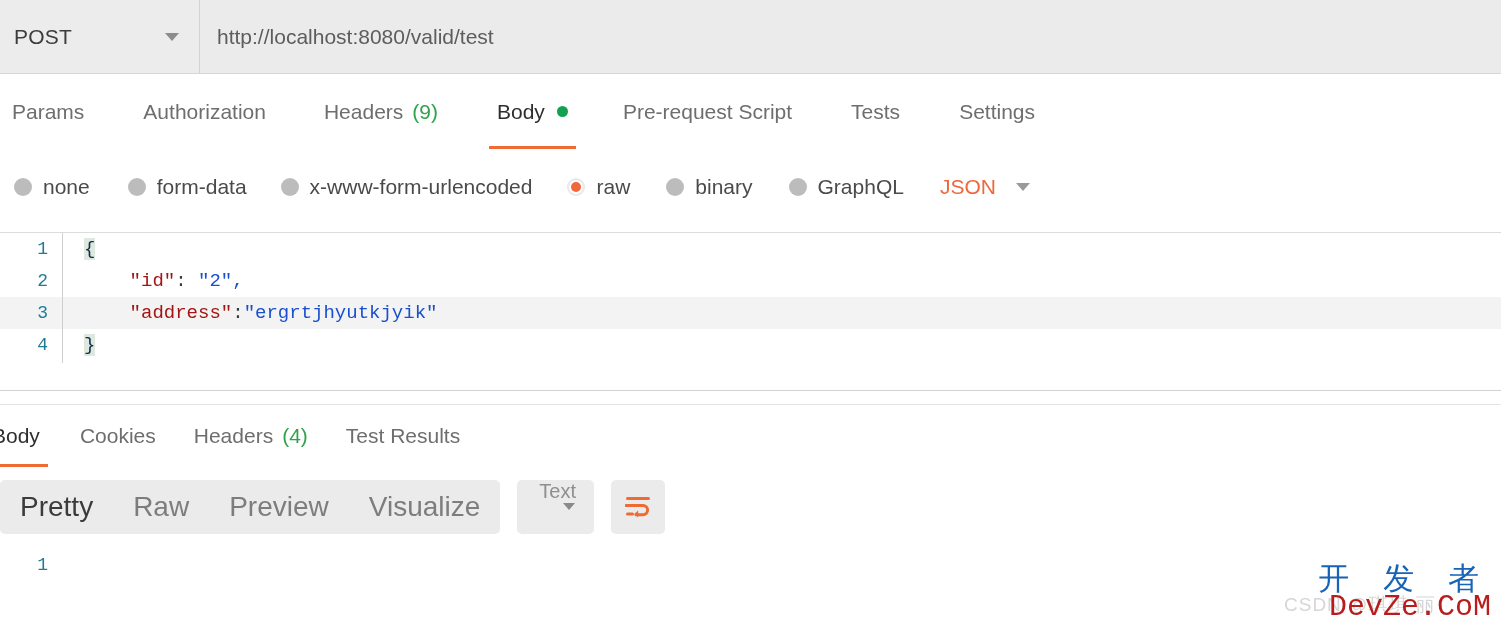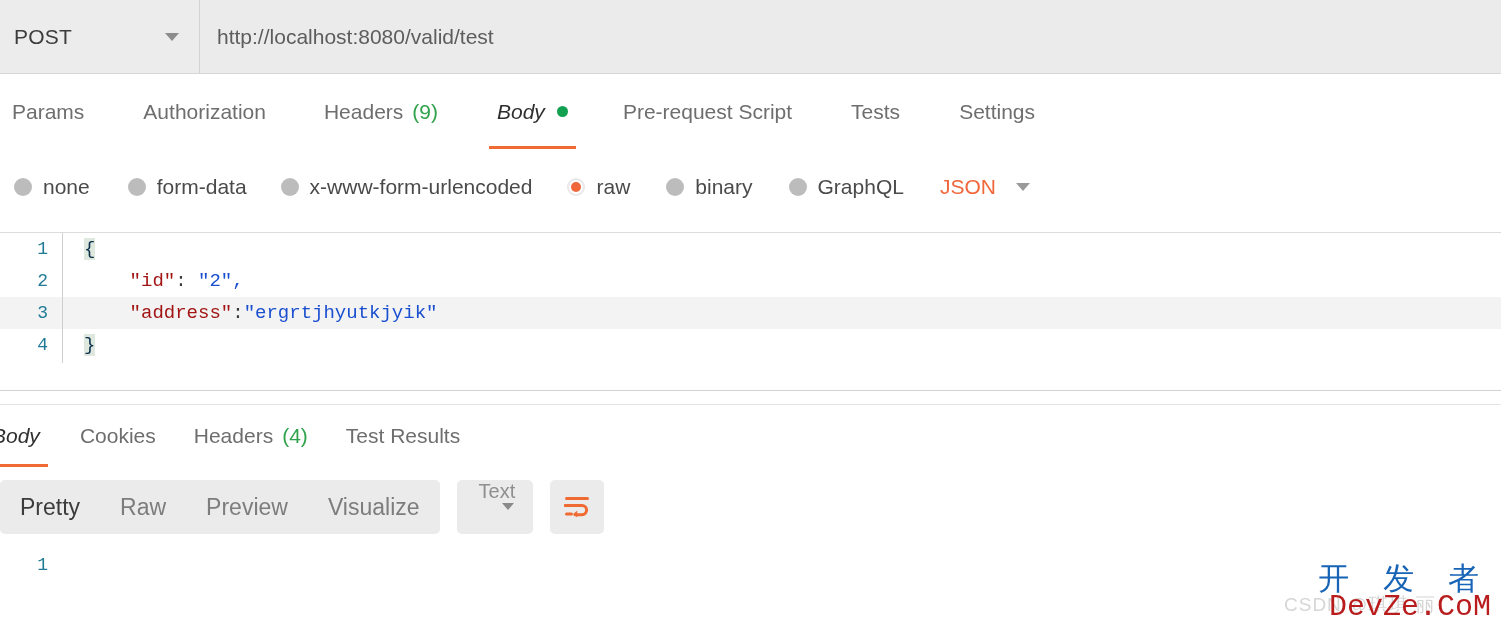--- a/index.html
+++ b/index.html
@@ -76,21 +76,21 @@
     position: relative;
     height: 75px;
     display: flex;
     align-items: center;
     font-size: 21px;
     color: #6e6e6e;
     cursor: pointer;
     white-space: nowrap;
   }
   .tab .tab-text { display: inline-block; }
-  .tab.active .tab-text { color: #2e2e2e; font-style: italic; }
+  .tab.active .tab-text { color: #2e2e2e; }
   .tab .count {
     color: #31a24c;
     margin-left: 9px;
     font-size: 21px;
   }
   .tab .green-dot {
     width: 11px; height: 11px;
     border-radius: 50%;
     background: #12a150;
     margin-left: 12px;
@@ -239,21 +239,21 @@
   }
   .seg-group {
     height: 54px;
     background: #ebebeb;
     border-radius: 5px;
     display: flex;
     align-items: center;
     box-sizing: border-box;
   }
   .seg-btn {
-    font-size: 23px;
+    font-size: 28px;
     color: #7d7d7d;
     cursor: pointer;
     padding: 0 20px;
     white-space: nowrap;
   }
   .seg-btn.active { color: #3b3b3b; }
   .type-group {
     margin-left: 17px;
     padding: 0 18px 0 22px;
     display: flex;

